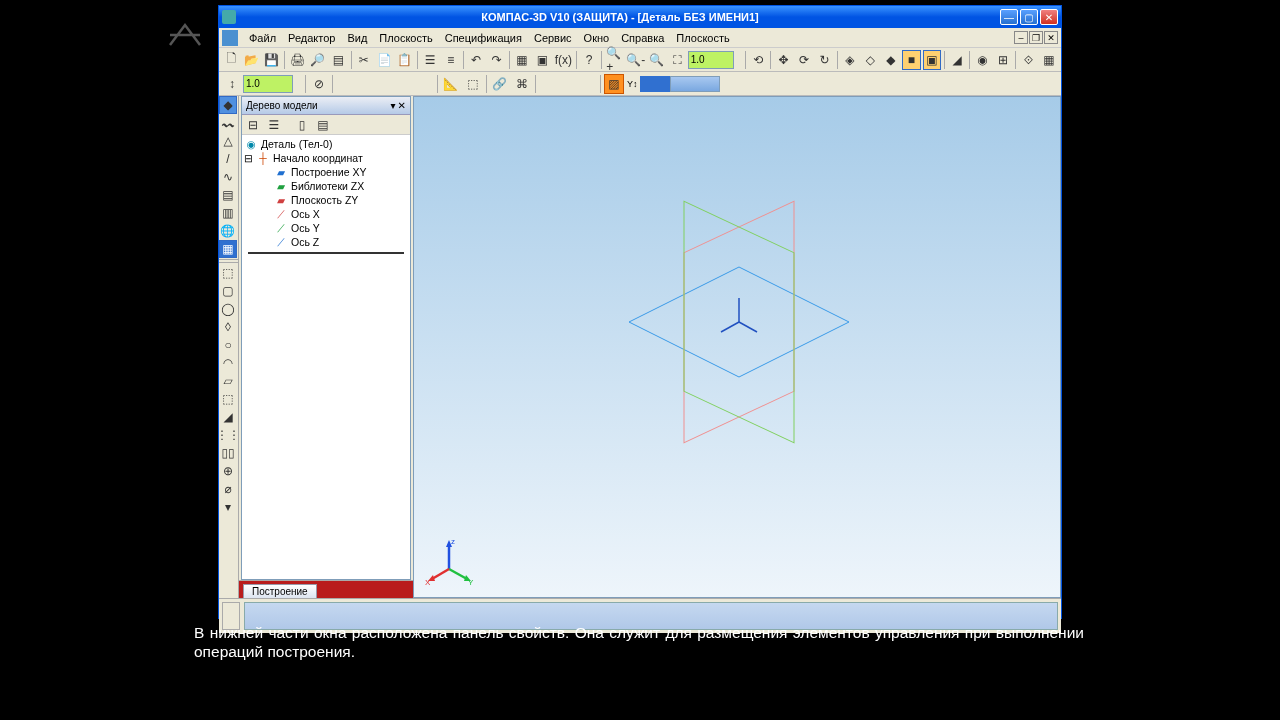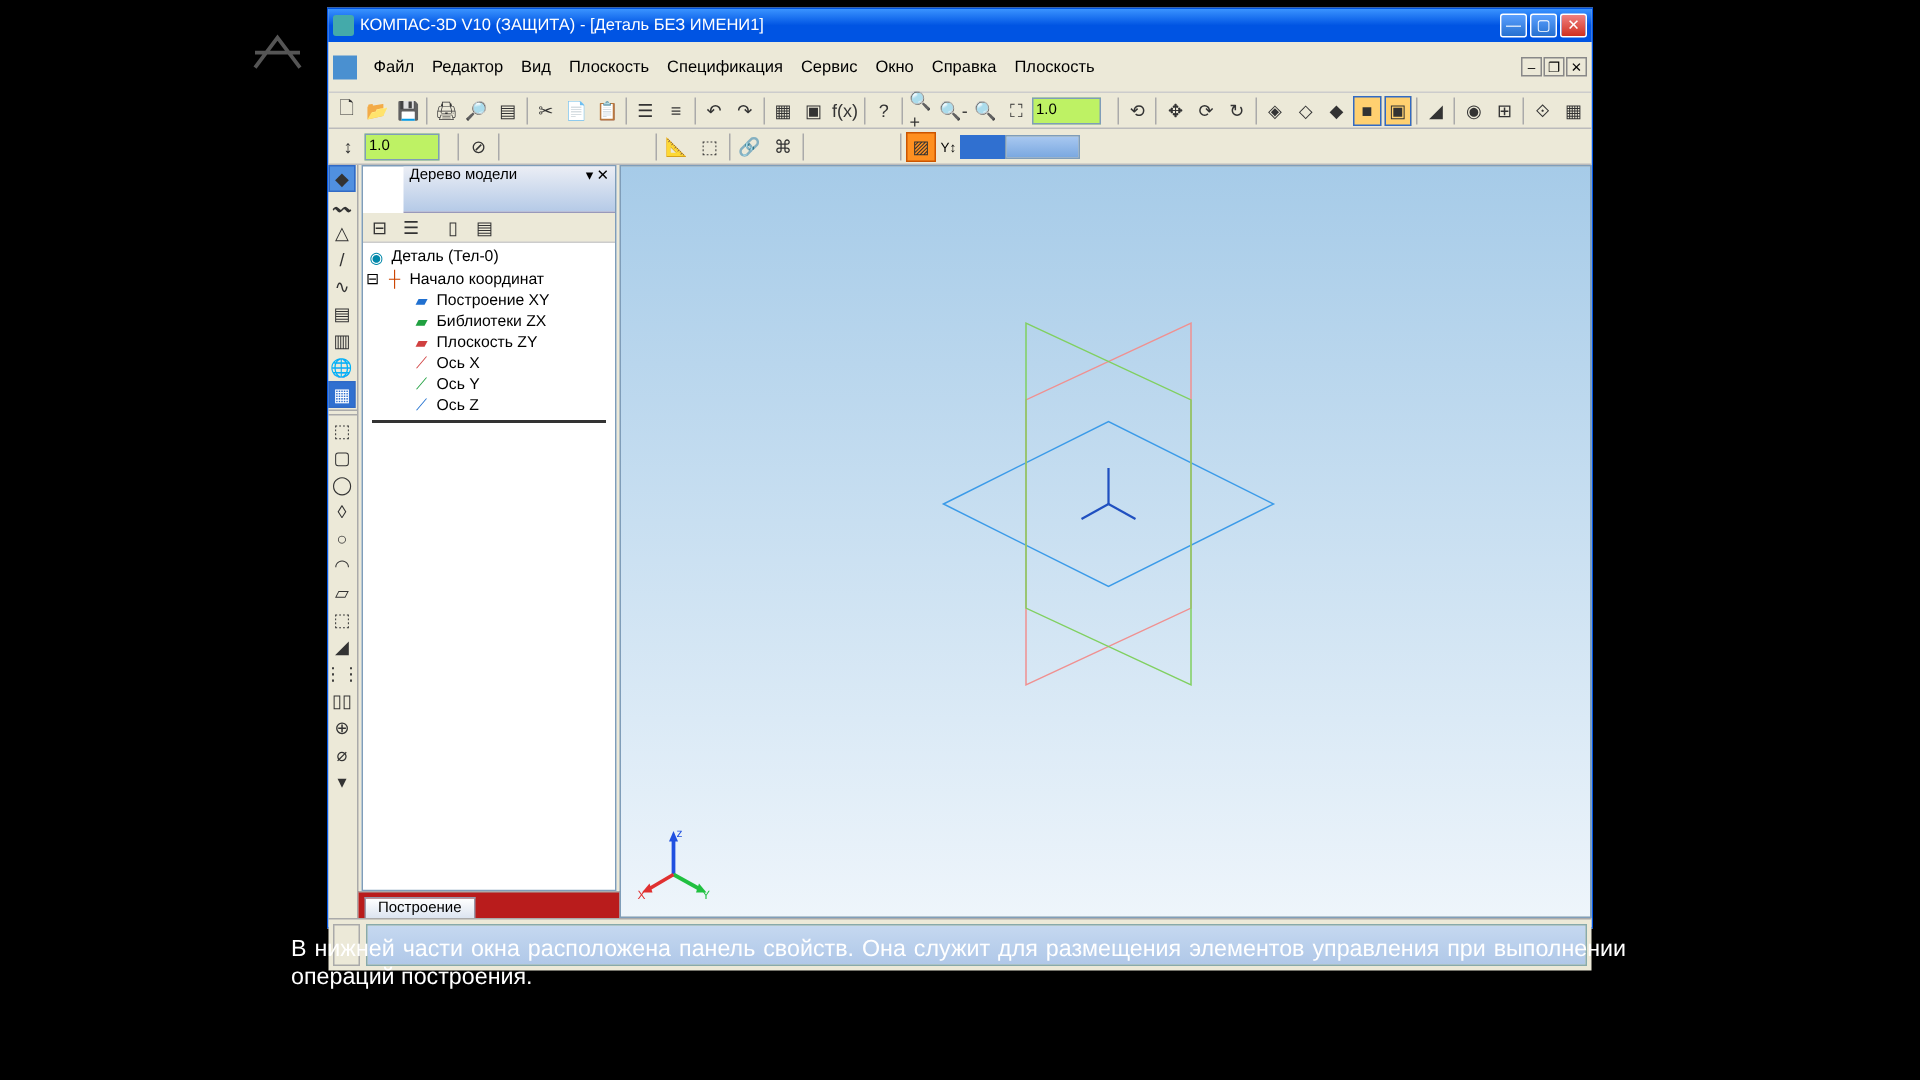--- a/index.html
+++ b/index.html
@@ -1,39 +1,39 @@
 <!DOCTYPE html>
 <html><head>
 <meta charset="utf-8">
 <style>
 * { box-sizing: border-box; margin: 0; padding: 0; }
 body { background: #000; width: 1280px; height: 720px; font-family: Tahoma, Arial, sans-serif; font-size: 11px; overflow: hidden; position: relative; }
 .logo-bg { position: absolute; top: 15px; left: 165px; color: #444; font-size: 40px; }
 .app-window { position: absolute; left: 218px; top: 5px; width: 844px; height: 614px; background: #ece9d8; border: 1px solid #0054e3; box-shadow: 0 0 5px rgba(0,0,0,0.3); }
 .titlebar { height: 22px; background: linear-gradient(#3a93ff, #0054e3 50%, #0054e3); display: flex; align-items: center; padding: 0 3px; color: #fff; }
 .titlebar-icon { width: 14px; height: 14px; background: #4aa; margin-right: 4px; border-radius: 2px; }
-.titlebar-text { flex: 1; font-size: 11px; font-weight: normal; }
+.titlebar-text { flex: 1; font-size: 11px; font-weight: bold; text-align: center; }
 .win-btns { display: flex; gap: 2px; }
 .win-btn { width: 18px; height: 16px; background: linear-gradient(#5aa0ff, #2670d0); border: 1px solid #fff; border-radius: 2px; display: flex; align-items: center; justify-content: center; color: #fff; font-size: 10px; cursor: pointer; }
 .win-btn.close { background: linear-gradient(#f08080, #d03020); }
-.menubar { height: 34px; background: #ece9d8; display: flex; align-items: center; padding: 0 3px; border-bottom: 1px solid #ccc; }
+.menubar { height: 20px; background: #ece9d8; display: flex; align-items: center; padding: 0 3px; border-bottom: 1px solid #ccc; }
 .menubar .app-icon { width: 16px; height: 16px; background: #4a90d0; margin-right: 5px; }
 .menu-item { padding: 2px 6px; color: #000; cursor: pointer; }
 .doc-btns { margin-left: auto; display: flex; gap: 1px; }
 .doc-btn { width: 14px; height: 13px; border: 1px solid #888; background: #ece9d8; display: flex; align-items: center; justify-content: center; font-size: 9px; cursor: pointer; }
 .toolbar-row { height: 24px; background: #ece9d8; display: flex; align-items: center; padding: 1px 2px; border-bottom: 1px solid #bbb; }
 .tbtn { width: 20px; height: 20px; border: 1px solid transparent; display: flex; align-items: center; justify-content: center; font-size: 12px; cursor: pointer; color: #333; margin: 0 1px; }
 .tbtn.active { border-color: #316ac5; background: #ffd070; }
 .tsep { width: 1px; height: 18px; background: #aaa; margin: 0 2px; }
 .tcombo { width: 50px; height: 18px; border: 1px solid #7f9db9; background: #bef264; font-size: 10px; padding: 0 2px; display: flex; align-items: center; }
 .work-area { display: flex; height: 502px; }
 .side-tool-col { width: 20px; background: #ece9d8; border-right: 1px solid #aaa; display: flex; flex-direction: column; }
 .side-tool-col .tbtn { width: 18px; height: 18px; margin: 0; }
 .model-tree { width: 170px; background: #fff; border: 1px solid #7f9db9; display: flex; flex-direction: column; margin: 0 2px; }
-.tree-title { height: 31px; background: linear-gradient(#ebeef5, #b5cae7); padding: 0 4px; font-size: 10px; display: flex; border-bottom: 1px solid #99b; margin-left: 27px; }
+.tree-title { height: 18px; background: linear-gradient(#ebeef5, #b5cae7); padding: 0 4px; font-size: 10px; display: flex; align-items: center; border-bottom: 1px solid #99b; }
 .tree-title-btns { margin-left: auto; display: flex; gap: 2px; }
 .tree-toolbar { height: 20px; background: #ece9d8; display: flex; align-items: center; padding: 0 2px; border-bottom: 1px solid #ccc; gap: 3px; }
 .tree-body { flex: 1; background: #fff; overflow: auto; padding: 2px; }
 .tree-node { display: flex; align-items: center; padding: 1px 0; font-size: 10.5px; white-space: nowrap; }
 .tree-node .indent { display: inline-block; }
 .tree-icon { width: 14px; height: 12px; display: inline-flex; align-items: center; justify-content: center; margin-right: 3px; }
 .tree-hr { height: 2px; background: #333; margin: 3px 4px; }
 .tabstrip { height: 18px; background: #b91c1c; display: flex; align-items: flex-end; padding: 0 4px; border-top: 1px solid #aaa; }
 .tab { padding: 1px 8px; background: linear-gradient(#fff, #dce4f0); border: 1px solid #99a; border-bottom: none; font-size: 10px; cursor: pointer; }
 .viewport { flex: 1; position: relative; background: linear-gradient(#a6cbe8, #eef5fb); border: 1px solid #7f9db9; overflow: hidden; }

